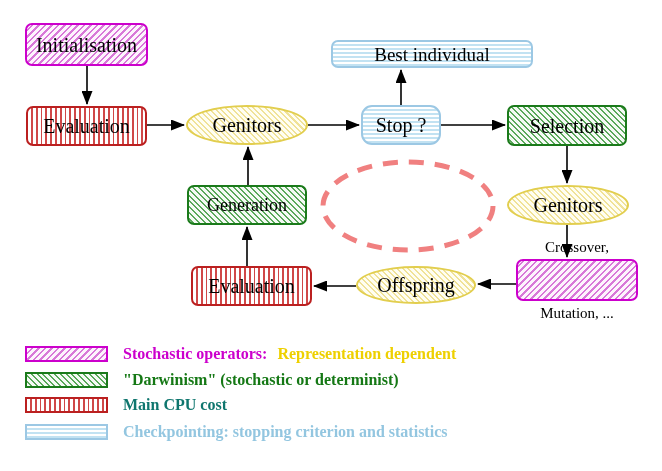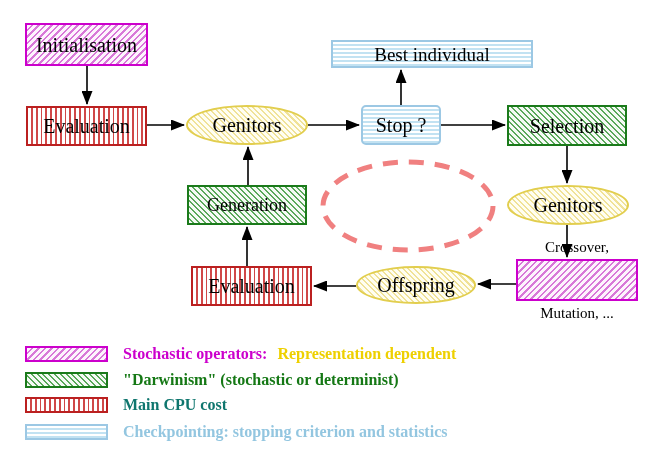--- a/index.html
+++ b/index.html
@@ -3,21 +3,21 @@
 <meta charset="utf-8">
 <style>
   html,body{margin:0;padding:0;background:#fff;}
   #canvas{
     position:relative;width:662px;height:471px;background:#ffffff;overflow:hidden;
     font-family:"Liberation Serif","DejaVu Serif",serif;
   }
   .arrows{position:absolute;left:0;top:0;}
   .node{
     position:absolute;box-sizing:border-box;display:flex;align-items:center;justify-content:center;
-    color:#000;font-size:20px;line-height:1;text-align:center;white-space:nowrap;
+    color:#000;font-size:20px;line-height:1;text-align:center;white-space:nowrap;border-radius:7px;
   }
   .ellipse{border-radius:50%;}
   
   .hatch-magenta{
     border:2px solid #cc00cc;
     background:repeating-linear-gradient(135deg,#fdf4fd 0px,#fdf4fd 3px,#d878d8 3px,#d878d8 4.6px);
   }
   .hatch-green{
     border:2px solid #1a7a1a;
     background:repeating-linear-gradient(45deg,#f5faf5 0px,#f5faf5 2.6px,#5aa85a 2.6px,#5aa85a 4.1px);
@@ -32,21 +32,21 @@
   }
   .hatch-yellow{
     border:2px solid #e2ce4e;
     background:repeating-linear-gradient(45deg,#fffef2 0px,#fffef2 2.5px,#f0e298 2.5px,#f0e298 4px);
   }
   
   #n-init{left:25px;top:23px;width:123px;height:43px;}
   #n-eval-top{left:26px;top:106px;width:121px;height:40px;}
   #n-parents{left:186px;top:105px;width:122px;height:40px;}
   #n-best{left:291px;top:40px;width:202px;height:28px;font-size:19px;margin-left:40px;}
-  #n-stop{left:361px;top:105px;width:80px;height:40px;border-radius:5px;}
+  #n-stop{left:361px;top:105px;width:80px;height:40px;border-radius:11px;}
   #n-selection{left:507px;top:105px;width:120px;height:41px;}
   #n-replacement{left:187px;top:185px;width:120px;height:40px;font-size:18px;}
   #n-genitors{left:507px;top:185px;width:122px;height:40px;}
   #n-eval-bot{left:191px;top:266px;width:121px;height:40px;}
   #n-offspring{left:356px;top:266px;width:120px;height:38px;}
   #n-crossover{left:516px;top:259px;width:122px;height:42px;font-size:15px;line-height:1.25;flex-direction:column;gap:47px;}
   #n-generation{
     left:323px;top:163px;width:170px;height:87px;
     color:#ee8080;font-size:20px;background:none;border:none;
   }

